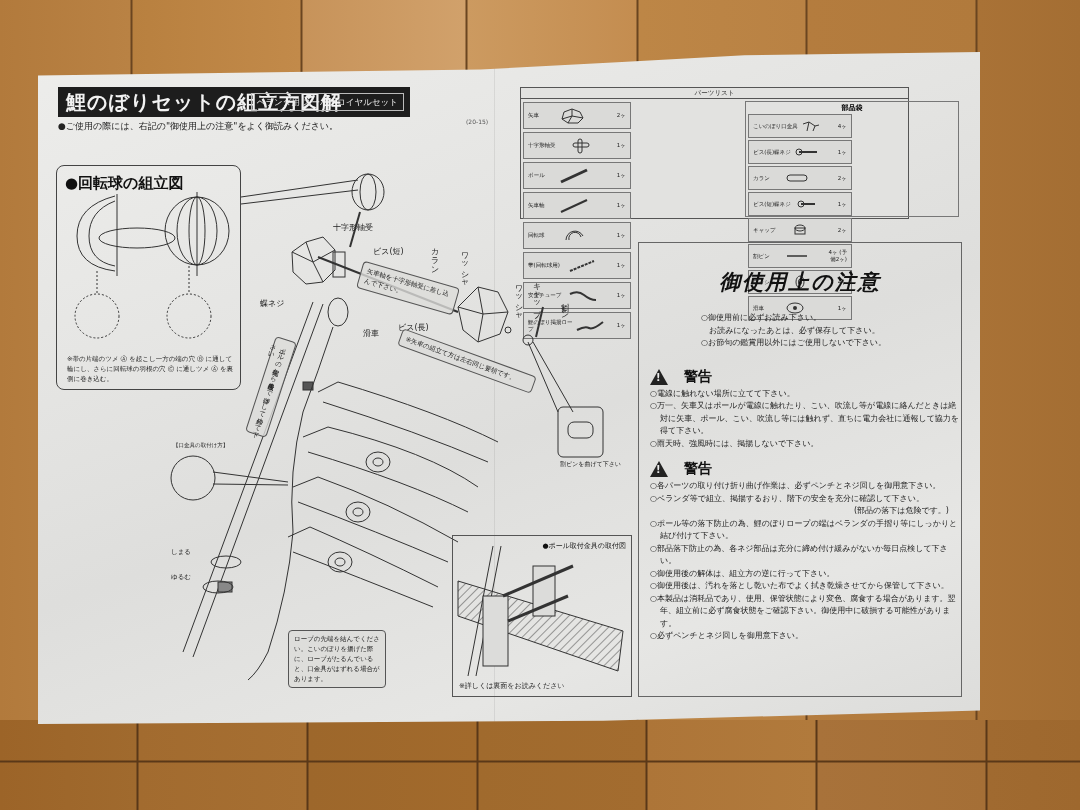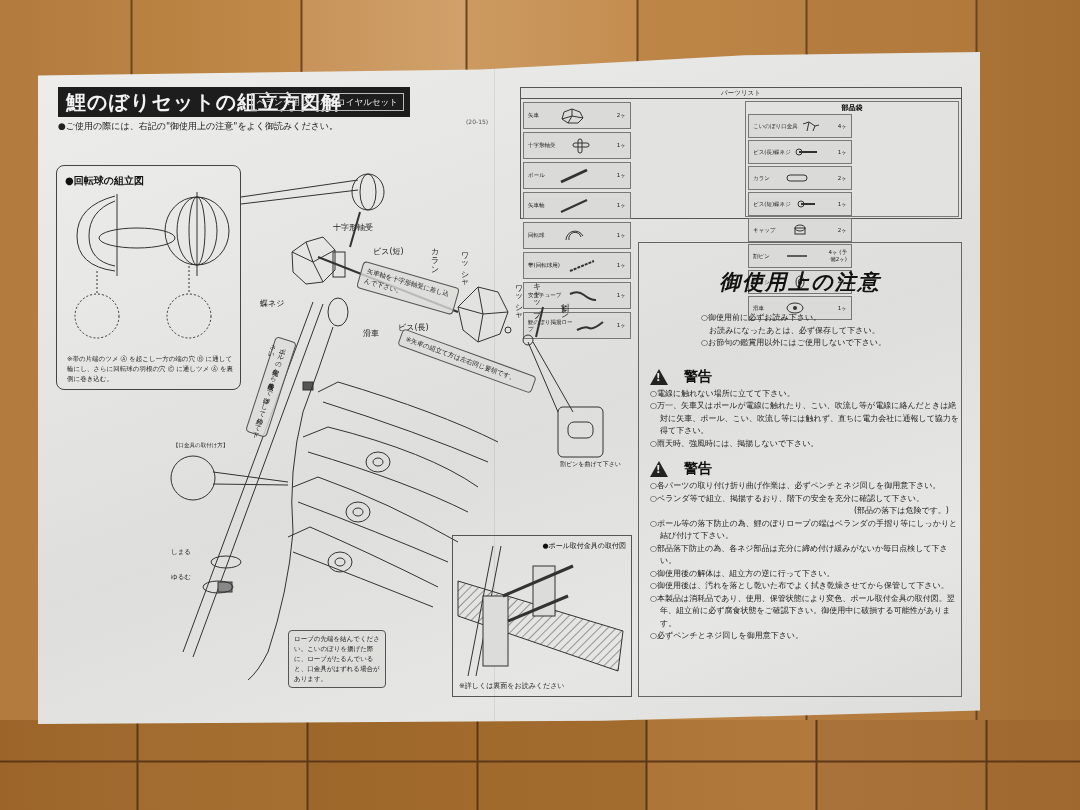--- a/index.html
+++ b/index.html
@@ -47,21 +47,21 @@
   .title-text { font-size: 20px; font-weight: bold; letter-spacing: 1px; }
   .title-sub {
     position: absolute; right: 6px; top: 6px; height: 18px; padding: 0 5px;
     border: 1px solid #bbb; font-size: 8.5px; line-height: 16px; color: #eee;
   }
   .notice-line { position: absolute; left: 20px; top: 68px; font-size: 9px; color: #222; }
   .code-label { position: absolute; left: 428px; top: 66px; font-size: 6px; color: #555; }
 
   
   .parts {
-    position: absolute; left: 482px; top: 35px; width: 442px; height: 132px;
+    position: absolute; left: 482px; top: 35px; width: 389px; height: 132px;
     border: 1px solid #555; background: #e2e2e0;
   }
   .parts-head {
     height: 11px; border-bottom: 1px solid #555; text-align: center;
     font-size: 6.5px; line-height: 10px; color: #222;
   }
   .parts-grid { position: absolute; left: 2px; top: 14px; width: 218px; }
   .part {
     height: 27px; border: 1px solid #777; background: #dadad8; margin-bottom: 3px;
     display: flex; align-items: center; justify-content: space-between;
@@ -98,21 +98,21 @@
   }
   .warn ul { list-style: none; font-size: 8px; line-height: 12.5px; color: #222; margin-top: 2px; }
   .warn li { padding-left: 10px; text-indent: -10px; }
   .warn li.right { text-align: right; padding-right: 12px; }
 
   
   .kaiten {
     position: absolute; left: 18px; top: 113px; width: 185px; height: 225px;
     border: 1.5px solid #444; border-radius: 8px; background: rgba(255,255,255,0.05);
   }
-  .kaiten-title { position: absolute; left: 8px; top: 8px; font-size: 10px; font-weight: bold; color: #111; }
+  .kaiten-title { position: absolute; left: 8px; top: 8px; font-size: 15px; font-weight: bold; color: #111; }
   .kaiten-note { position: absolute; left: 10px; top: 188px; width: 170px; font-size: 6.5px; line-height: 10px; color: #222; }
 
   .bubble {
     position: absolute; border: 1px solid #555; border-radius: 4px; background: rgba(220,220,218,0.8);
     font-size: 6.5px; line-height: 10px; color: #222; padding: 3px 5px;
   }
   .label { position: absolute; font-size: 8px; color: #222; }
   .vlabel { position: absolute; font-size: 8px; color: #222; writing-mode: vertical-rl; }
 
   .mount {
@@ -462,18 +462,18 @@
           <span>警告</span>
         </div>
       <ul>
         <li>○各パーツの取り付け折り曲げ作業は、必ずペンチとネジ回しを御用意下さい。</li>
         <li>○ベランダ等で組立、掲揚するおり、階下の安全を充分に確認して下さい。</li>
         <li class="right">(部品の落下は危険です。)</li>
         <li>○ポール等の落下防止の為、鯉のぼりロープの端はベランダの手摺り等にしっかりと結び付けて下さい。</li>
         <li>○部品落下防止の為、各ネジ部品は充分に締め付け緩みがないか毎日点検して下さい。</li>
         <li>○御使用後の解体は、組立方の逆に行って下さい。</li>
         <li>○御使用後は、汚れを落とし乾いた布でよく拭き乾燥させてから保管して下さい。</li>
-        <li>○本製品は消耗品であり、使用、保管状態により変色、ポール取付金具の取付図。翌年、組立前に必ず腐食状態をご確認下さい。御使用中に破損する可能性があります。</li>
+        <li>○本製品は消耗品であり、使用、保管状態により変色、腐食する場合があります。翌年、組立前に必ず腐食状態をご確認下さい。御使用中に破損する可能性があります。</li>
         <li>○必ずペンチとネジ回しを御用意下さい。</li>
       </ul>
     </div>
   </div>
 </div>
 
 </body></html>

